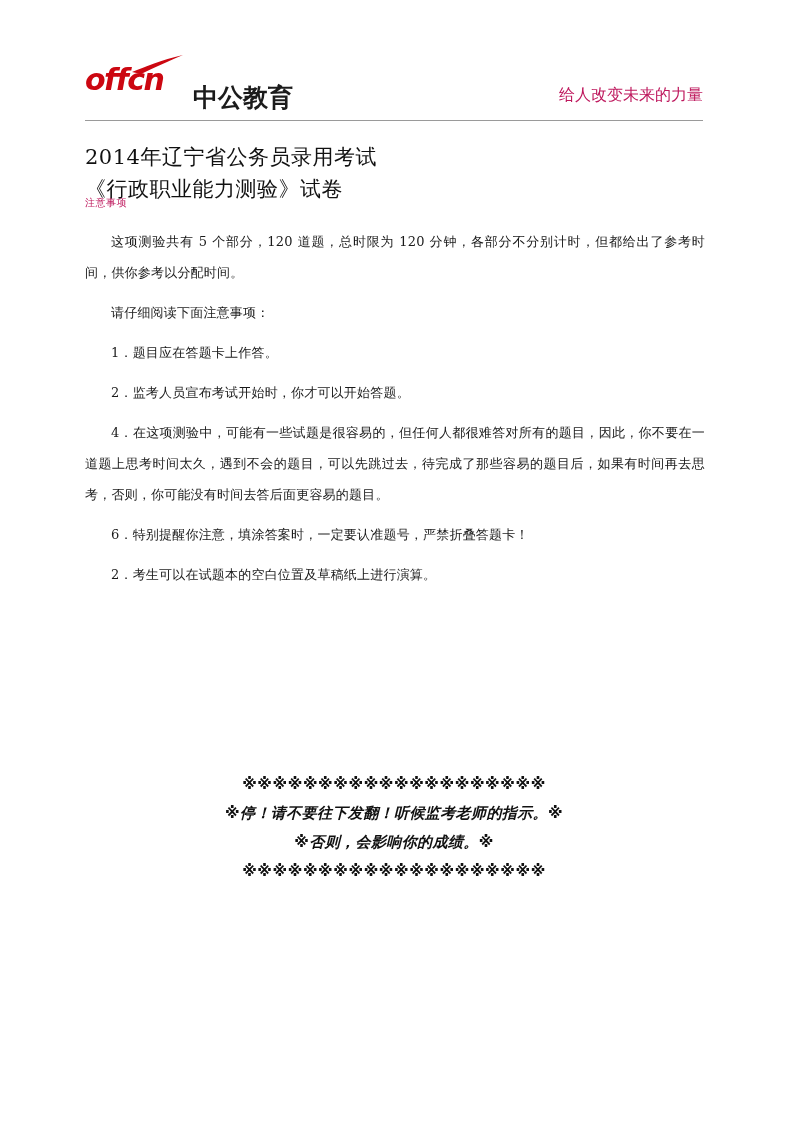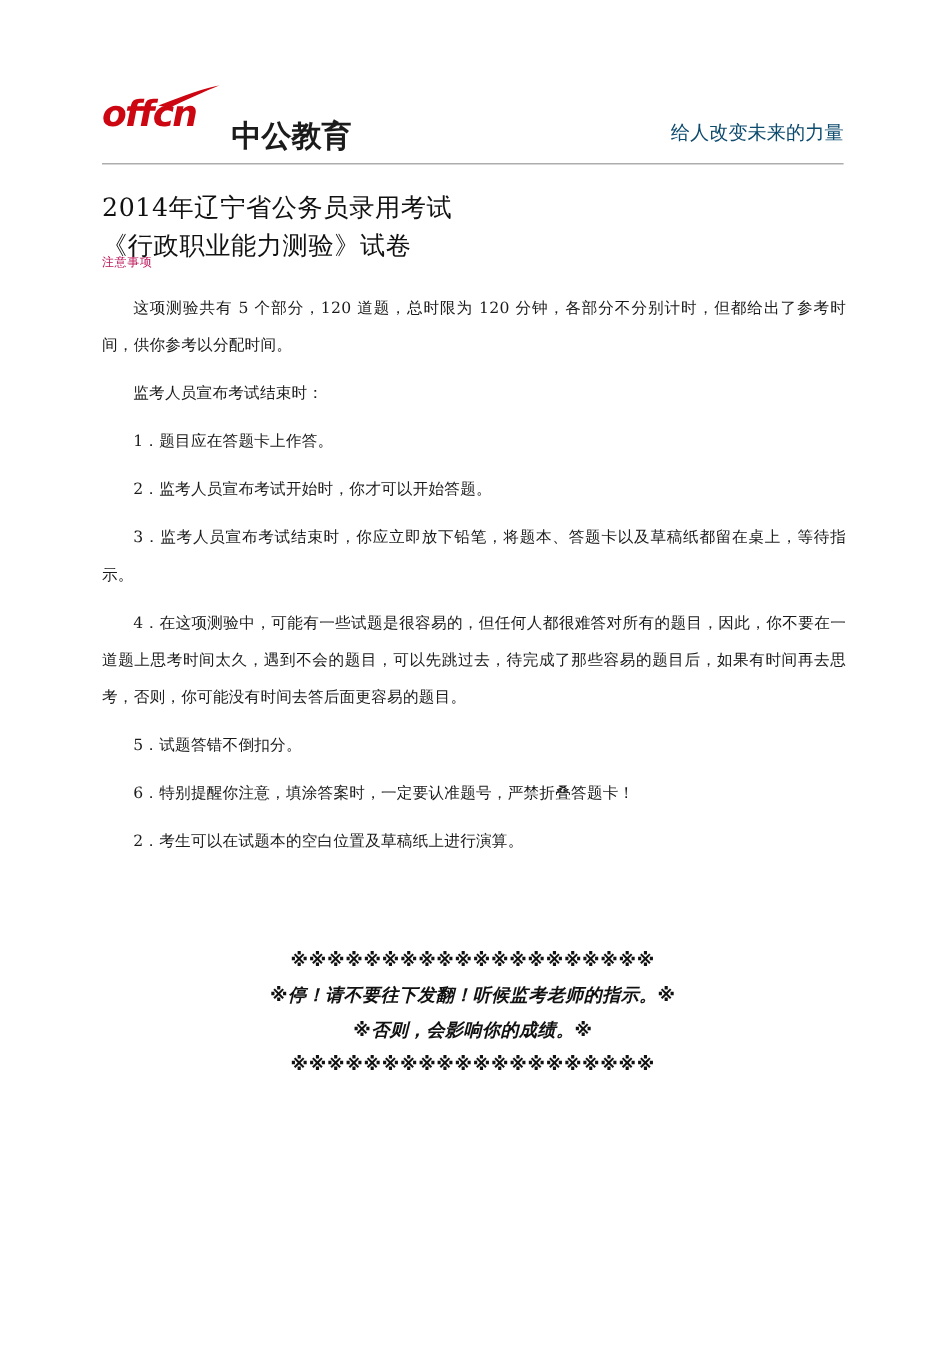--- a/index.html
+++ b/index.html
@@ -11,21 +11,21 @@
     width: 793px;
     height: 1122px;
     position: relative;
     font-family: "DejaVu Serif", "Liberation Serif", serif;
     color: #1a1a1a;
     overflow: hidden;
   }
 
   .page {
     position: absolute;
-    left: 0; top: 16px;
+    left: 0; top: 0;
     width: 793px;
     height: 801px;
   }
 
   
   .header {
     position: absolute;
     left: 85px;
     top: 55px;
     width: 618px;
@@ -77,21 +77,21 @@
     line-height: 1;
     white-space: nowrap;
     margin-top: 19px;
   }
   .tagline {
     position: absolute;
     right: 0;
     top: 30px;
     font-family: "DejaVu Serif", "Liberation Serif", serif;
     font-size: 16px;
-    color: #0c4a6e;
+    color: #be185d;
     white-space: nowrap;
   }
   .header-rule {
     position: absolute;
     left: 85px;
     top: 120px;
     width: 618px;
     height: 0;
     border-top: 1px solid #9a9a9a;
   }
@@ -189,26 +189,24 @@
   </div>
   <div class="header-rule"></div>
 
   <div class="doc-title line1">2014年辽宁省公务员录用考试</div>
   <div class="doc-title line2">《行政职业能力测验》试卷</div>
 
   <div class="notice-label">注意事项</div>
 
   <div class="body-col">
     <p class="para indent">这项测验共有 5 个部分，120 道题，总时限为 120 分钟，各部分不分别计时，但都给出了参考时间，供你参考以分配时间。</p>
-    <p class="para indent">监考人员宣布考试结束时：</p>
+    <p class="para indent">请仔细阅读下面注意事项：</p>
     <p class="para indent">1．题目应在答题卡上作答。</p>
     <p class="para indent">2．监考人员宣布考试开始时，你才可以开始答题。</p>
-    <p class="para indent">3．监考人员宣布考试结束时，你应立即放下铅笔，将题本、答题卡以及草稿纸都留在桌上，等待指示。</p>
     <p class="para indent">4．在这项测验中，可能有一些试题是很容易的，但任何人都很难答对所有的题目，因此，你不要在一道题上思考时间太久，遇到不会的题目，可以先跳过去，待完成了那些容易的题目后，如果有时间再去思考，否则，你可能没有时间去答后面更容易的题目。</p>
-    <p class="para indent">5．试题答错不倒扣分。</p>
     <p class="para indent">6．特别提醒你注意，填涂答案时，一定要认准题号，严禁折叠答题卡！</p>
     <p class="para indent">2．考生可以在试题本的空白位置及草稿纸上进行演算。</p>
   </div>
 
   <div class="warn-block">
     <div class="warn-rule">※※※※※※※※※※※※※※※※※※※※</div>
     <div class="warn-line">※停！请不要往下发翻！听候监考老师的指示。※</div>
     <div class="warn-line">※否则，会影响你的成绩。※</div>
     <div class="warn-rule">※※※※※※※※※※※※※※※※※※※※</div>
   </div>

